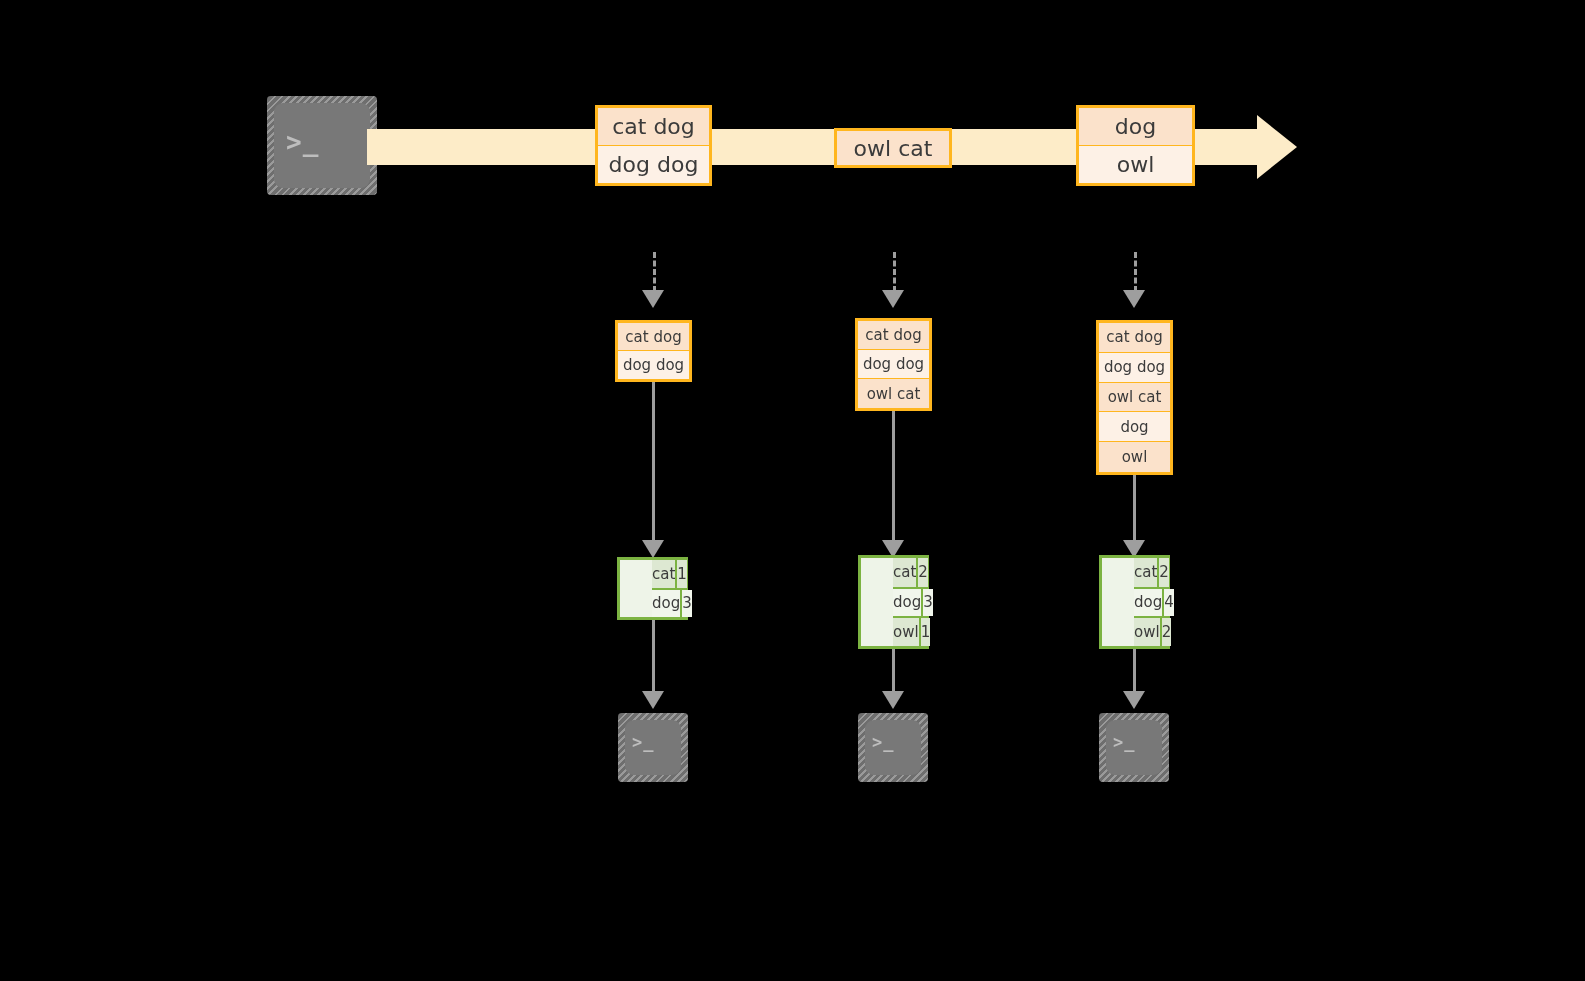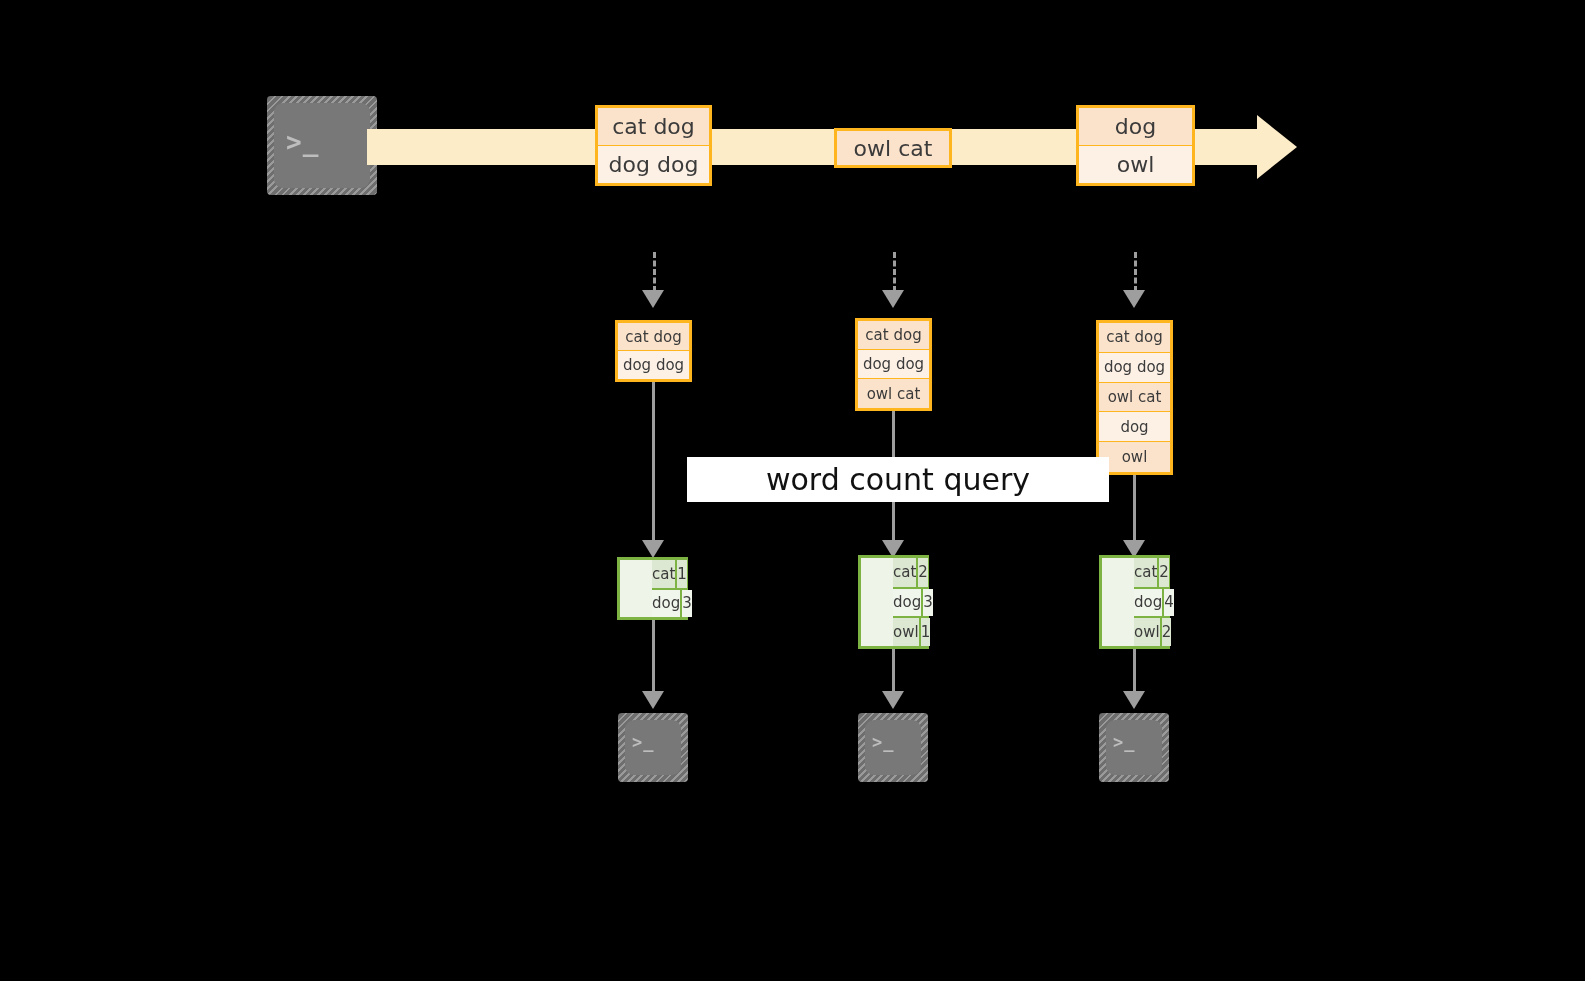--- a/index.html
+++ b/index.html
@@ -200,21 +200,20 @@
 
   <div class="vstem" style="left:652px; top:382px; height:160px;"></div>
   <div class="vhead" style="left:642px; top:540px;"></div>
 
   <div class="vstem" style="left:892px; top:411px; height:131px;"></div>
   <div class="vhead" style="left:882px; top:540px;"></div>
 
   <div class="vstem" style="left:1133px; top:475px; height:67px;"></div>
   <div class="vhead" style="left:1123px; top:540px;"></div>
 
-  <div class="query-label" style="left:687px; top:457px; width:422px; height:45px; font-size:30px;">word count query</div>
 
   <div class="gbox" style="left:617px; top:557px; width:71px; height:63px;">
     <div class="grow dark" style="height:32px;">
       <div class="gcell key" style="width:44px; font-size:15px;">cat</div>
       <div class="gcell value" style="width:23px; font-size:15px;">1</div>
     </div>
     <div class="grow light" style="height:29px;">
       <div class="gcell key" style="width:44px; font-size:15px;">dog</div>
       <div class="gcell value" style="width:23px; font-size:15px;">3</div>
     </div>

